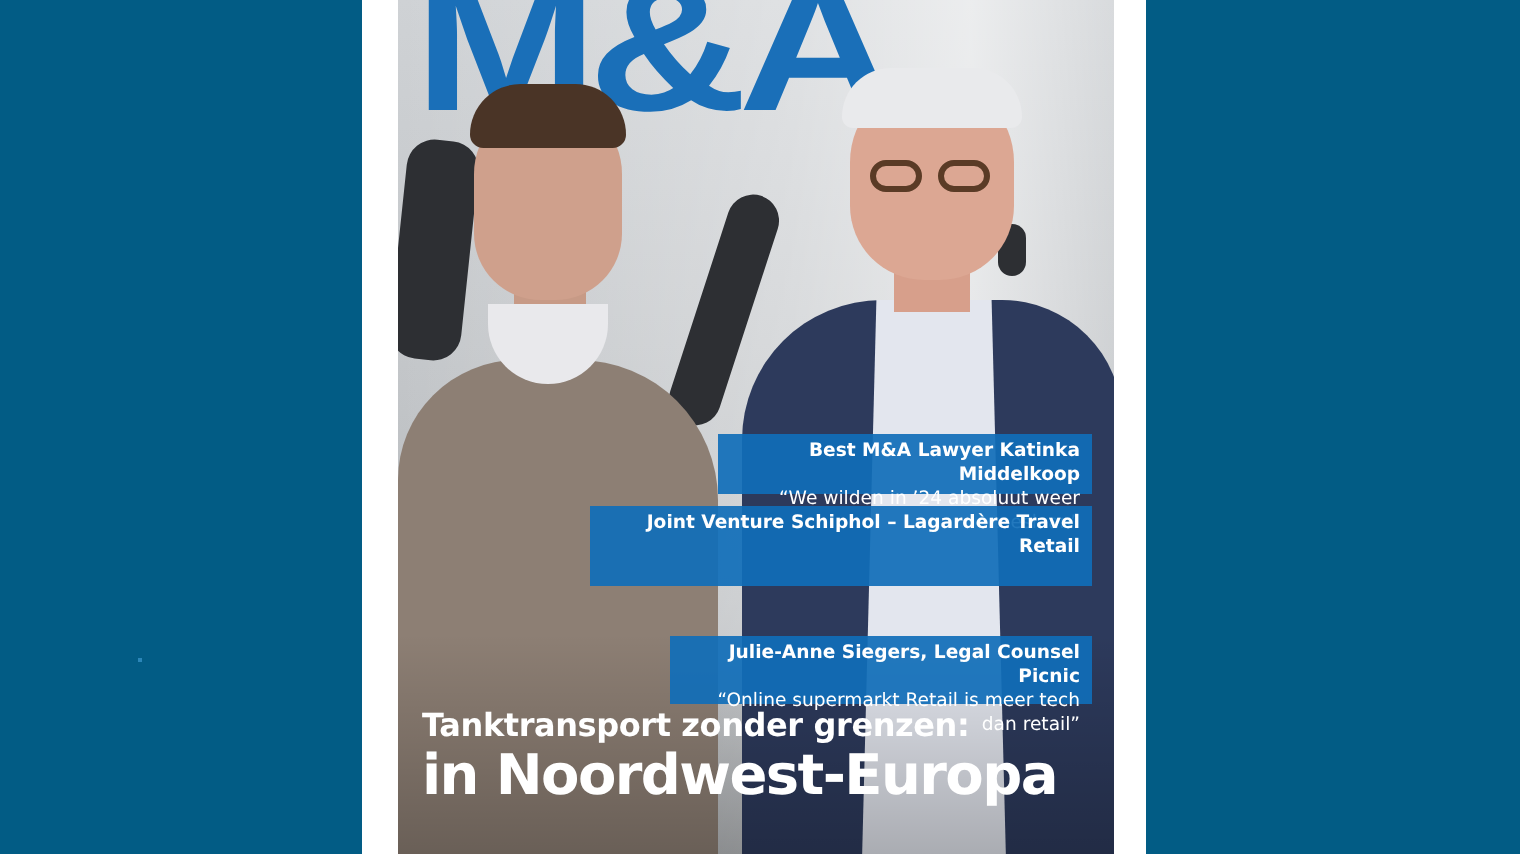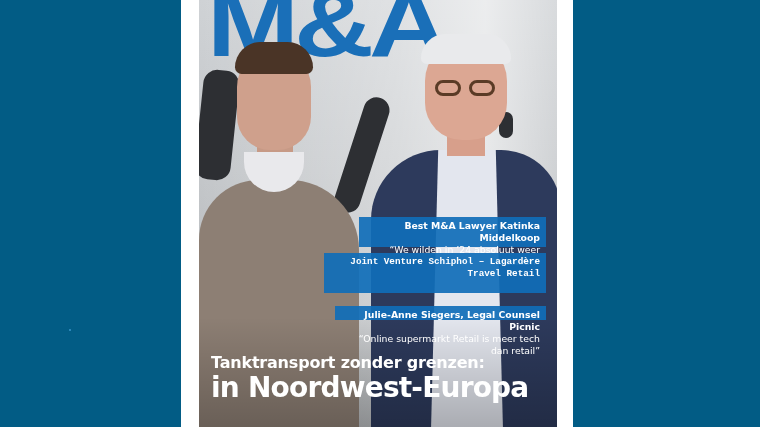--- a/index.html
+++ b/index.html
@@ -57,22 +57,22 @@
 
     .teaser {
       position:absolute; right:11px;
       background:rgba(16,110,184,0.92); color:#ffffff;
       font-family:"DejaVu Sans", sans-serif; font-size:9.3px; line-height:12px;
       text-align:right; padding:3px 6px 3px 8px; box-sizing:border-box;
     }
     .teaser .t-title { font-weight:bold; display:block; }
     .teaser .t-quote { display:block; }
     .teaser.tz1 { top:217px; width:187px; height:30px; }
-    .teaser.tz2 { top:253px; width:222px; height:40px;font-family:Liberation Mono, monospace; }
-    .teaser.tz3 { top:306px; width:211px; height:14px; }
+    .teaser.tz2 { top:253px; width:251px; height:40px; }
+    .teaser.tz3 { top:318px; width:211px; height:34px; }
 
     .shade { position:absolute; left:0; bottom:0; width:100%; height:110px;
       background:linear-gradient(180deg, rgba(0,0,0,0) 0%, rgba(0,0,0,0.25) 100%); }
     .kicker {
       position:absolute; left:12px; top:353px;
       font-family:"DejaVu Sans", sans-serif; font-weight:bold; font-size:16px;
       color:#ffffff; letter-spacing:-0.2px; white-space:nowrap;
     }
     .headline {
       position:absolute; left:12px; top:373px;

